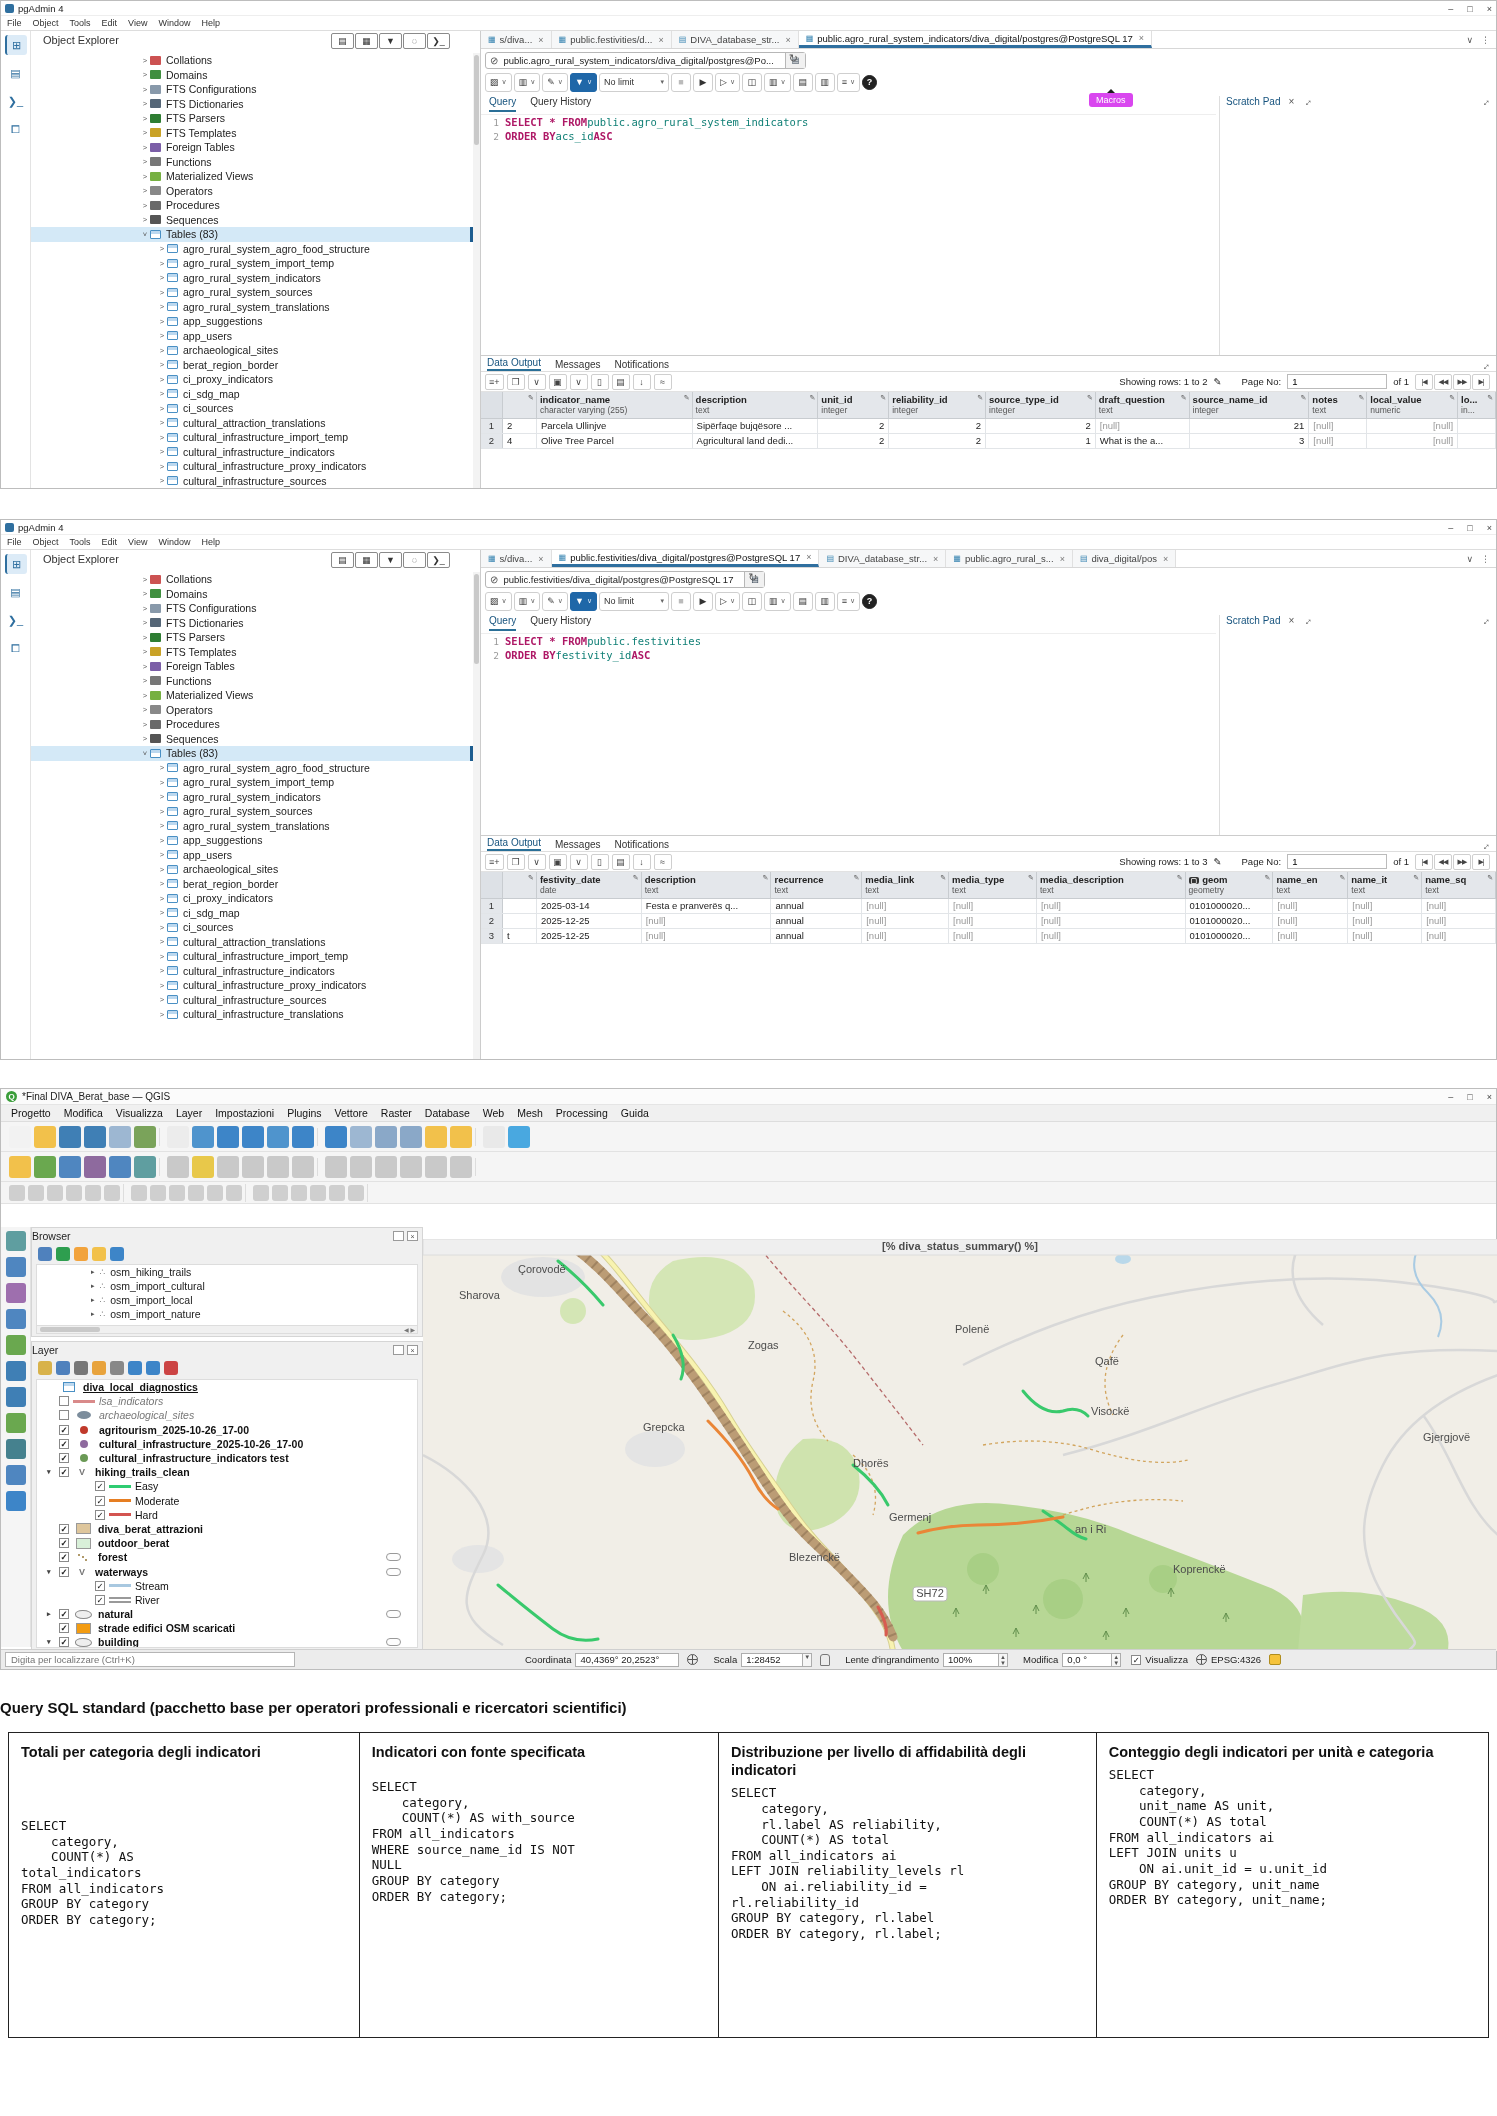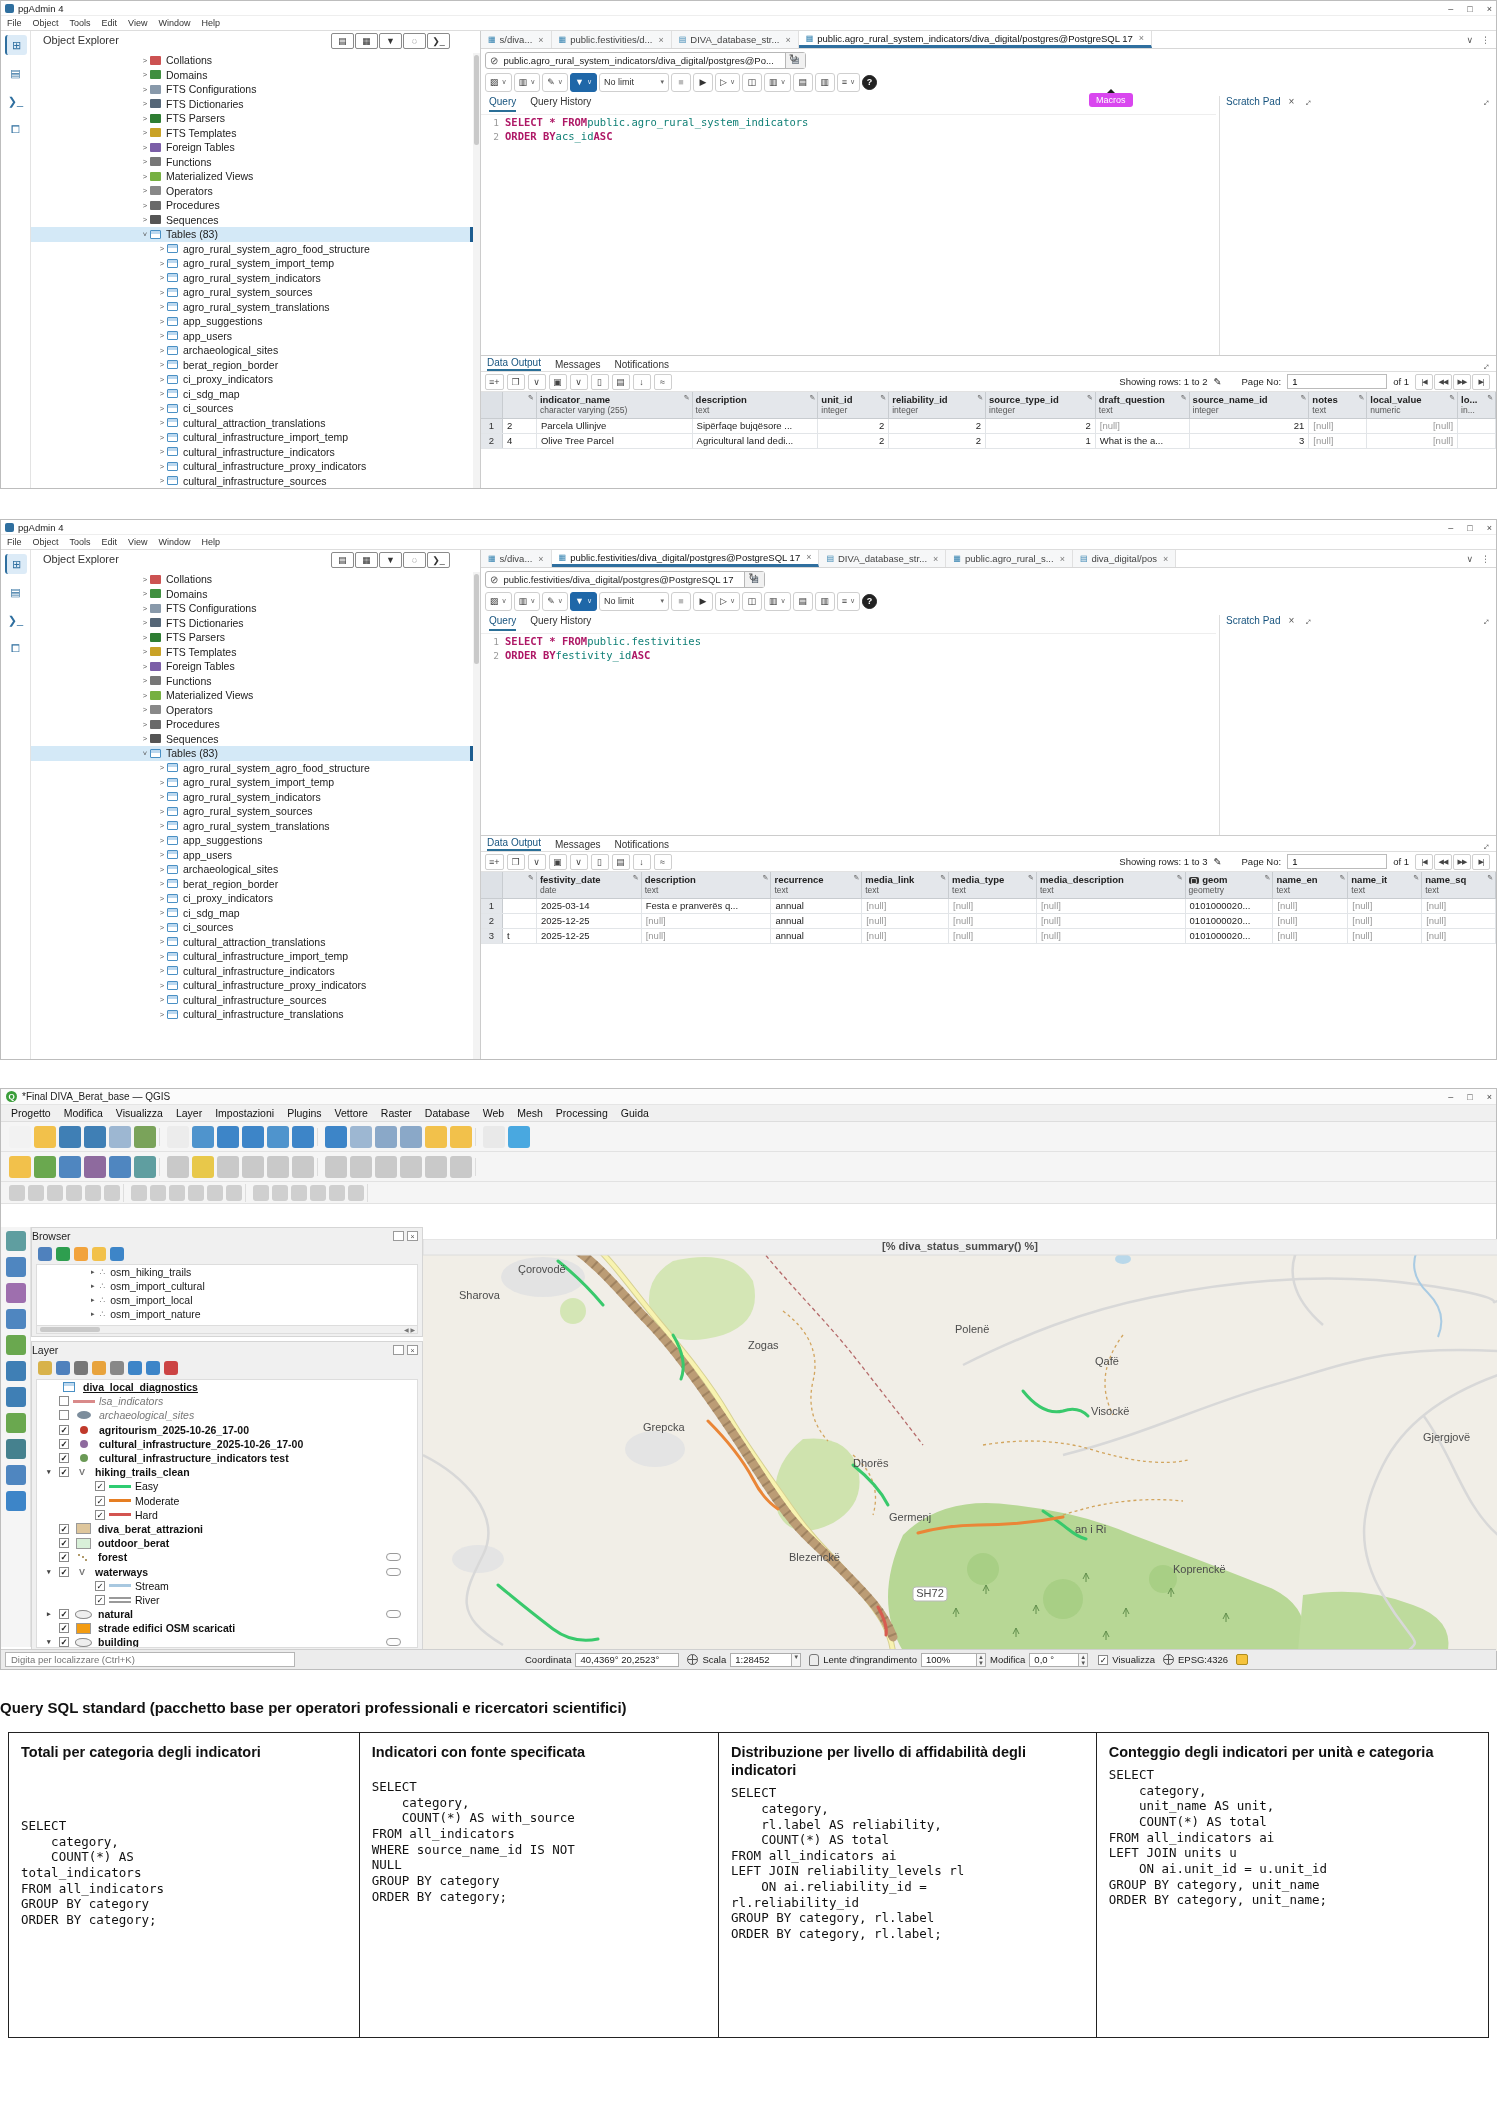--- a/index.html
+++ b/index.html
@@ -107,21 +107,21 @@
 .sw-fill{width:15px;height:11px;border:1px solid #999;flex:0 0 15px;margin:0 3px}
 .sw-dots{width:15px;height:11px;flex:0 0 15px;margin:0 3px;background:radial-gradient(circle at 3px 3px,#b09a6a 1px,transparent 1.4px),radial-gradient(circle at 10px 8px,#b09a6a 1px,transparent 1.4px),radial-gradient(circle at 7px 5px,#b09a6a 1px,transparent 1.4px)}
 .sw-poly{width:17px;height:9px;border:1px solid #8a8a8a;background:#eee;border-radius:45% 55% 50% 50%;flex:0 0 17px;margin:0 2px}
 .sw-tbl{width:12px;height:10px;border:1px solid #4a90c4;background:linear-gradient(#bcd8ef 0 3px,#fff 3px);flex:0 0 12px;margin:0 4px}
 .sw-dline{width:22px;height:6px;flex:0 0 22px;border-top:2px solid #999;border-bottom:2px solid #999}
 .linkic{position:absolute;right:16px;width:15px;height:8px;border:1px solid #999;border-radius:4px;background:#fdfdfd}
 .hscroll{position:absolute;left:4px;right:4px;height:9px;background:#f0f0f0;border:1px solid #ddd;display:flex;align-items:center}
 .hscroll i{height:5px;background:#c9c9c9;border-radius:2px;flex:0 0 60px;margin-left:3px}
 .hscroll .e{margin-left:auto;font-size:6px;color:#777;padding-right:2px;font-style:normal;background:none;height:auto}
 .qstatus{position:absolute;left:0;right:0;bottom:0;height:20px;background:#ececec;border-top:1px solid #cfcfcf;display:flex;align-items:center;font-size:9.5px;color:#222}
-.qstatus .lbl{margin-left:4px}
+.qstatus .lbl{margin-left:15px}
 .sbox{height:14px;background:#fff;border:1px solid #adadad;padding:0 4px;font-size:9.5px;display:flex;align-items:center;margin-left:4px}
 .spin{width:9px;height:14px;border:1px solid #adadad;border-left:none;background:#f6f6f6;font-size:6px;line-height:6px;text-align:center;color:#555}
 .locator{width:290px;height:15px;border:1px solid #b5b5b5;background:#fff;font-size:9.5px;padding-left:5px;margin-left:4px;color:#222;font-family:"Liberation Sans",sans-serif}
 .globe{width:11px;height:11px;border-radius:50%;border:1px solid #555;position:relative;margin-left:8px}
 .globe:before{content:"";position:absolute;left:0;right:0;top:4px;border-top:1px solid #555}
 .globe:after{content:"";position:absolute;left:4px;top:0;bottom:0;border-left:1px solid #555}
 .msgic{width:12px;height:11px;background:#f5c33b;border:1px solid #b08d1e;border-radius:2px;margin-left:8px}
 
 .caption{position:absolute;top:1699px;left:0;width:1360px;font-weight:bold;font-size:15px;color:#111}
 .sqltable{position:absolute;top:1732px;left:8px;width:1481px;height:306px;display:flex;border:1.5px solid #222;background:#fff}

